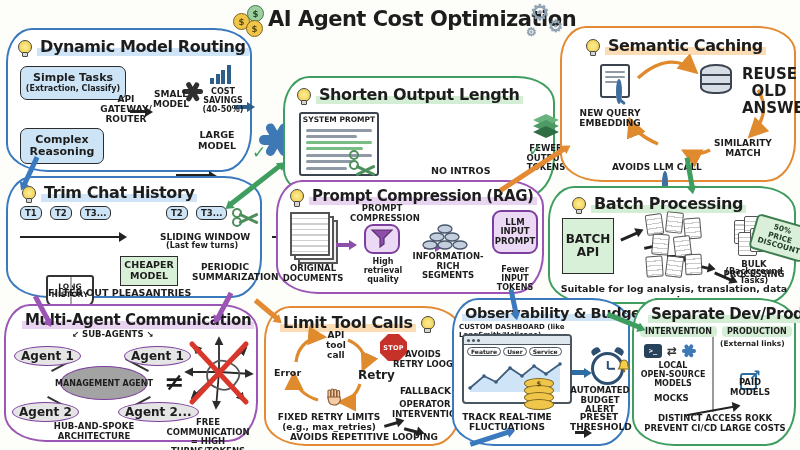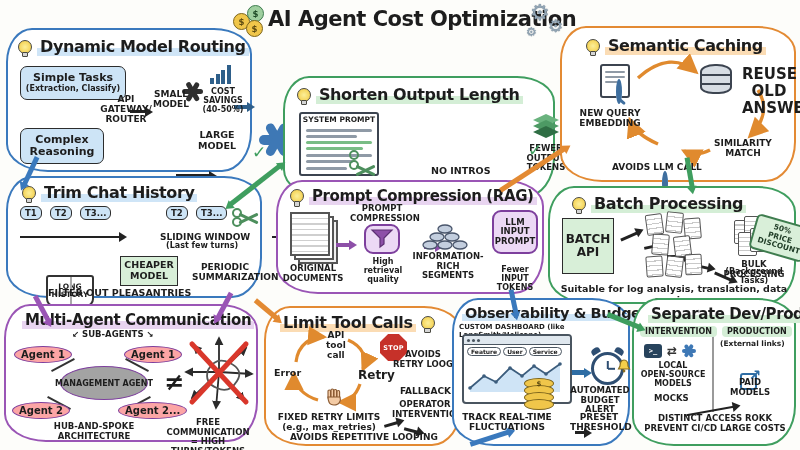--- a/index.html
+++ b/index.html
@@ -57,21 +57,21 @@
   .mag::after{content:"";position:absolute;width:8px;height:3px;background:#3f6f9f;right:-7px;bottom:-2px;transform:rotate(40deg);border-radius:2px;}
   .db{width:32px;height:30px;background:#d7dde4;border:2px solid #3c4450;border-radius:15px 15px 13px 13px/8px 8px 7px 7px;
       background-image:linear-gradient(#3c4450 0 0),linear-gradient(#3c4450 0 0);background-size:100% 2px;background-repeat:no-repeat;background-position:0 8px,0 17px;}
   .tpill{background:#cde4f6;border:1.7px solid #2c2c2c;border-radius:6px;padding:1px 4px;font-size:8.5px;font-weight:700;}
   .book{width:48px;height:32px;background:#fff;border:2px solid #333;border-radius:3px 3px 8px 8px;display:flex;align-items:center;justify-content:center;font-size:7.5px;position:relative;}
   .book::after{content:"";position:absolute;left:50%;top:0;bottom:0;width:1.5px;background:#aaa;}
   .pstack{background:repeating-linear-gradient(#fff 0 4px,#cfcfcf 4px 5.5px);border:2px solid #555;
       box-shadow:4px 4px 0 -2px #fff,4px 4px 0 0 #555,8px 8px 0 -2px #f0f0f0,8px 8px 0 0 #555;}
   .mdoc{position:absolute;width:15px;height:19px;background:repeating-linear-gradient(#fff 0 3.5px,#c9c9c9 3.5px 4.6px);border:1.6px solid #555;border-radius:2px;}
   .tag{position:absolute;background:#d9efd9;border:2px solid #3f7d4f;border-radius:5px;transform:rotate(16deg);font-size:7.5px;font-weight:800;padding:3px 5px;text-align:center;color:#1d3a24;line-height:1.15;}
-  .oval{position:absolute;background:#fca5a5;border:1.8px solid #7d3f9d;border-radius:50%;display:flex;align-items:center;justify-content:center;font-size:10px;font-weight:700;padding:2px 6px;white-space:nowrap;}
+  .oval{position:absolute;background:#e5e5e5;border:1.8px solid #7d3f9d;border-radius:50%;display:flex;align-items:center;justify-content:center;font-size:12px;font-weight:700;padding:2px 6px;white-space:nowrap;}
   .spoke{position:absolute;width:26px;height:2.2px;background:#333;}
   .stopsign{position:absolute;width:27px;height:27px;background:#c63129;color:#fff;display:flex;align-items:center;justify-content:center;font-size:6.5px;font-weight:800;letter-spacing:.3px;
       clip-path:polygon(30% 0,70% 0,100% 30%,100% 70%,70% 100%,30% 100%,0 70%,0 30%);}
   .clock{position:absolute;width:27px;height:27px;border:3px solid #2e4e72;border-radius:50%;background:#fff;}
   .clock::before{content:"";position:absolute;left:50%;top:50%;width:2.4px;height:8px;background:#2e4e72;transform:translate(-50%,-100%);}
   .clock::after{content:"";position:absolute;left:50%;top:50%;width:7px;height:2.4px;background:#2e4e72;transform:translateY(-50%);}
   .clock i{position:absolute;width:9px;height:6px;background:#2e4e72;border-radius:50% 50% 0 0;top:-7px;}
   .clock i:first-child{left:-3px;transform:rotate(-32deg);} .clock i:last-child{right:-3px;transform:rotate(32deg);}
   .coinstk i{display:block;width:28px;height:9px;background:#f0c64a;border:1.7px solid #7d651c;border-radius:50%;margin-top:-4px;}
   .coinstk .top{display:flex;align-items:center;justify-content:center;font-size:7px;font-style:normal;font-weight:800;color:#5c4a10;margin-top:0;}

